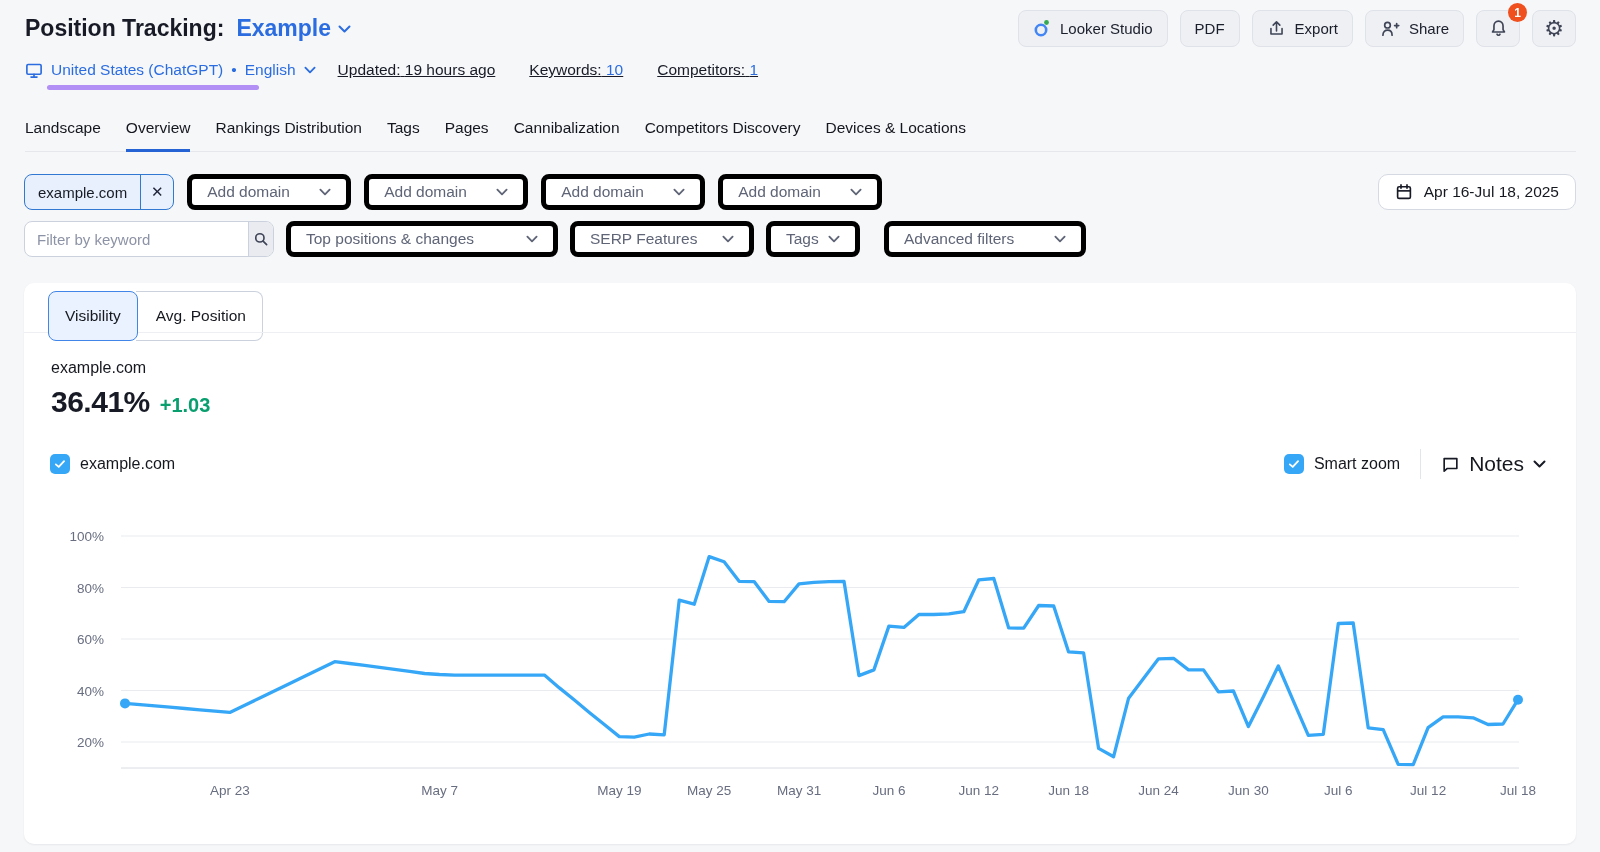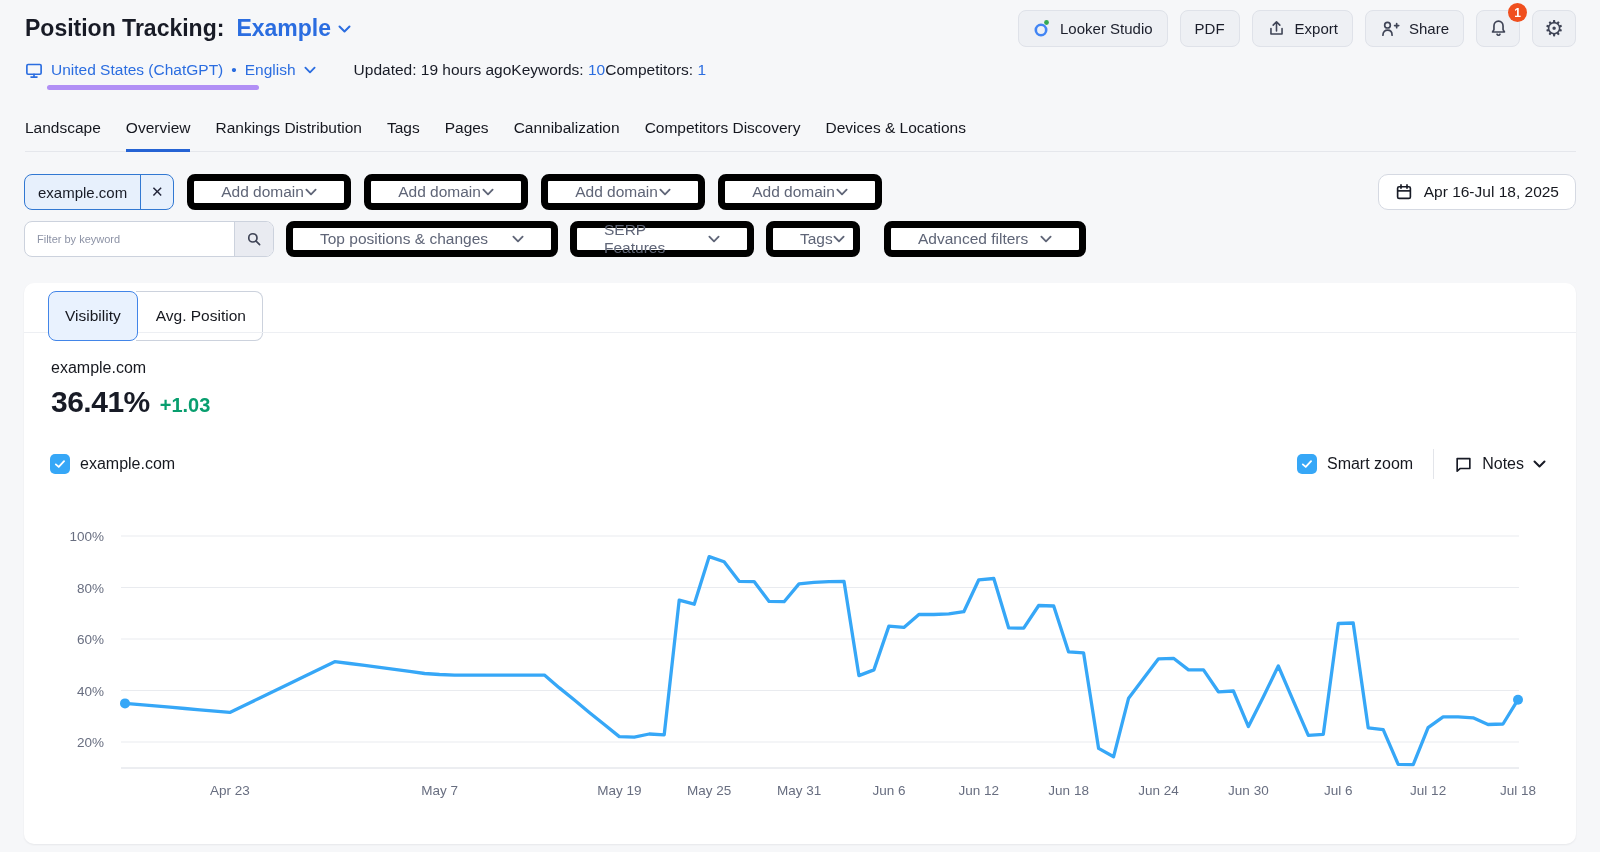--- a/index.html
+++ b/index.html
@@ -15,41 +15,41 @@
   .btn { height:37px; background:#eef0f4; border:1px solid #dfe2e9; border-radius:8px; font-size:15px; color:#1b1e2b; display:flex; align-items:center; gap:9px; padding:0 14px; cursor:pointer; }
   .icon-btn { width:44px; justify-content:center; padding:0; position:relative; }
   .badge { position:absolute; top:-8px; right:-8px; background:#f04f1e; color:#fff; min-width:19px; height:19px; border-radius:10px; font-size:12px; font-weight:700; display:flex; align-items:center; justify-content:center; }
   .gear-glyph { font-size:22px; color:#3f4456; line-height:1; }
 
   
   .subheader { position:absolute; top:61px; left:25px; display:flex; align-items:center; font-size:15.5px; }
   .loc-group { display:flex; align-items:center; gap:8px; color:#2b6de0; }
   .loc-text-wrap { position:relative; display:flex; align-items:center; gap:8px; }
   .loc-underline { position:absolute; left:22px; bottom:-11px; width:212px; height:5px; border-radius:3px; background:#b18ff5; }
-  .meta { display:flex; margin-left:38px; color:#181b26; }
+  .meta { display:flex; gap:34px; margin-left:22px; color:#181b26;text-decoration:underline; }
   .meta b { font-weight:400; }
   .meta .num { color:#2b6de0; }
 
   
   .tabs { position:absolute; top:119px; left:25px; right:24px; display:flex; gap:25px; border-bottom:1px solid #e5e7ec; }
   .tab { font-size:15.5px; font-weight:500; color:#15171f; padding-bottom:12px; border-bottom:3px solid transparent; margin-bottom:-1px; cursor:pointer; white-space:nowrap; }
   .tab.active { border-bottom-color:#2563d4; }
 
   
   .row1 { position:absolute; top:174px; left:24px; right:24px; height:36px; display:flex; gap:13px; align-items:stretch; }
   .chip { display:flex; align-items:stretch; background:#e7f0fc; border:1.5px solid #3178d2; border-radius:8px; overflow:hidden; }
   .chip-label { display:flex; align-items:center; padding:0 13px; font-size:15px; color:#181b26; }
   .chip-x { width:33px; display:flex; align-items:center; justify-content:center; border-left:1.5px solid #3178d2; font-size:15px; color:#23263b; cursor:pointer; font-weight:700; }
-  .dropdown { background:#fff; border:7px solid #000000; border-radius:8px; display:flex; align-items:center; justify-content:space-between; padding:0 27px; color:#5f6577; font-size:15.5px; cursor:pointer; }
+  .dropdown { background:#fff; border:5px solid #000000; border-radius:8px; display:flex; align-items:center; justify-content:space-between; padding:0 15px; color:#5f6577; font-size:15.5px; cursor:pointer; }
   .add-domain { width:164px; }
   .date-btn { margin-left:auto; background:#fff; border:1px solid #d5d9e2; border-radius:10px; display:flex; align-items:center; gap:11px; padding:0 16px; font-size:15.5px; color:#16181f; cursor:pointer; }
 
   .row2 { position:absolute; top:221px; left:24px; height:36px; display:flex; gap:12px; }
   .kw-wrap { width:250px; display:flex; border:1px solid #ccd2dd; border-radius:8px; background:#fff; overflow:hidden; }
-  .kw-wrap input { flex:1; border:none; outline:none; padding:0 12px; font-size:11px; color:#333; font-family:inherit; background:transparent; }
+  .kw-wrap input { flex:1; border:none; outline:none; padding:0 12px; font-size:15px; color:#333; font-family:inherit; background:transparent; }
   .kw-wrap input::placeholder { color:#8d93a6; }
   .search-btn { width:39px; background:#e9ebf1; border-left:1px solid #ccd2dd; display:flex; align-items:center; justify-content:center; cursor:pointer; }
   .dd-top { width:272px; } .dd-serp { width:184px; } .dd-tags { width:94px; } .dd-adv { width:202px;margin-left:12px; }
 
   
   .card { position:absolute; top:283px; left:24px; width:1552px; height:561px; background:#fff; border-radius:10px; box-shadow:0 1px 2px rgba(24,27,38,.07); }
   .toggle-row { position:absolute; top:8px; left:24px; display:flex; }
   .seg { height:50px; padding:0 16px; font-size:15.5px; display:flex; align-items:center; cursor:pointer; color:#16181f; }
   .seg.active { background:#e9f2fe; border:1.5px solid #4285e8; border-radius:8px; z-index:2; }
   .seg.inactive { background:#fff; border:1px solid #ccd2dd; border-left:none; border-radius:0 8px 8px 0; margin-left:-2px; padding-left:20px; }
@@ -59,21 +59,21 @@
   .metric-domain { font-size:16px; color:#16181f; }
   .metric-value-row { margin-top:8px; display:flex; align-items:baseline; gap:10px; }
   .metric-value { font-size:30px; font-weight:700; color:#181b26; letter-spacing:-0.5px; }
   .metric-change { font-size:20px; font-weight:700; color:#089e6e; }
 
   .legend-row { position:absolute; top:166px; left:26px; right:30px; display:flex; align-items:center; }
   .checkbox { width:20px; height:20px; border-radius:5px; background:#36a7f7; display:flex; align-items:center; justify-content:center; flex:none; cursor:pointer; }
   .legend-label { font-size:16px; color:#16181f; margin-left:10px; }
   .legend-right { margin-left:auto; display:flex; align-items:center; }
   .vdiv { width:1px; height:30px; background:#e3e5ea; margin:0 20px; }
-  .notes-group { display:flex; align-items:center; gap:9px; cursor:pointer; font-size:16px; color:#16181f; }
+  .notes-group { display:flex; align-items:center; gap:9px; cursor:pointer; font-size:21px; color:#16181f; }
   .smart-group { display:flex; align-items:center; cursor:pointer; }
 
   .chart-svg { position:absolute; top:222px; left:0; }
   .chart-svg text { font-family:"Liberation Sans","DejaVu Sans",sans-serif; }
   .chev { flex:none; }
 </style>
 </head>
 <body>
 
 <div class="page">

